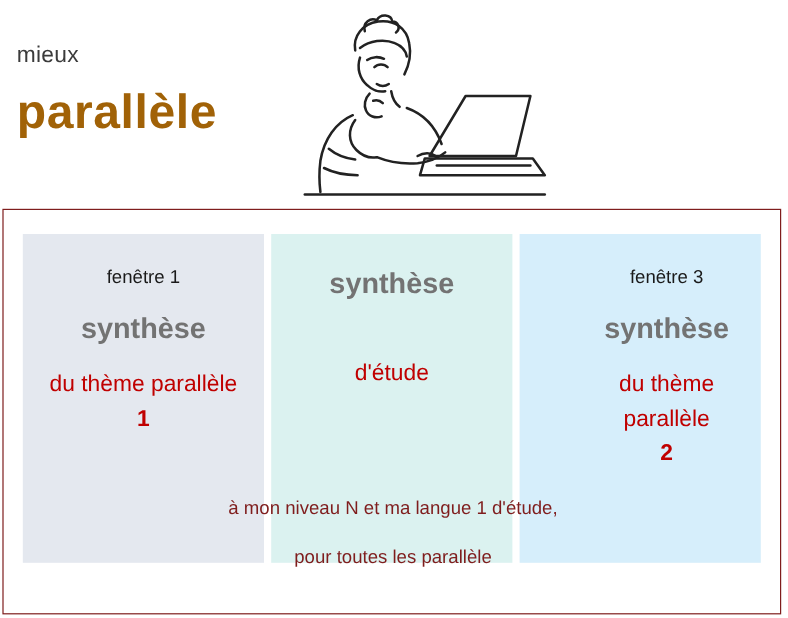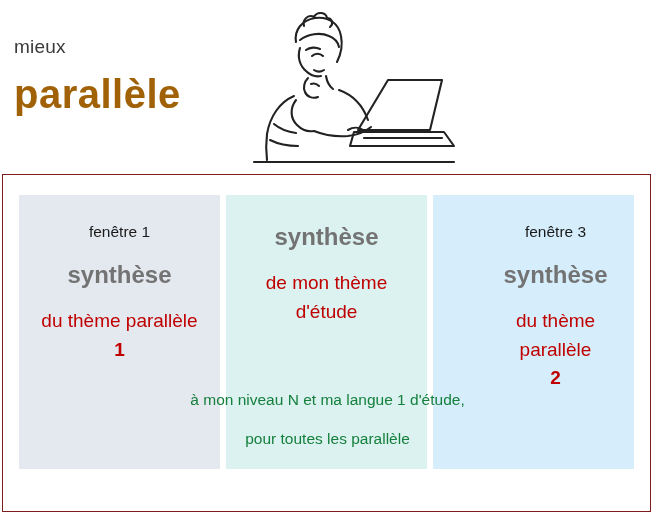--- a/index.html
+++ b/index.html
@@ -129,22 +129,23 @@
   #footer-lines {
     position: absolute;
     left: 0;
     top: 216px;
     width: 649px;
     text-align: center;
     pointer-events: none;
   }
   .footer-line {
     font-size: 15.5px;
-    color: #15803d;
+    color: #7f1d1d;
     line-height: 1.1;
+    margin-top: 24px;
   }
   #footer-line-1 { margin-bottom: 22px; }
 </style>
 </head>
 <body>
 
 <div id="page">
 
   <div id="header">
 
@@ -207,21 +208,21 @@
         <div class="col-synth">synthèse</div>
         <div class="col-sub">
           <span>du thème parallèle</span><br>
           <b>1</b>
         </div>
       </div>
 
       <div class="col col-2" style="background: rgb(219, 242, 240);">
         <div class="col-synth">synthèse</div>
         <div class="col-sub">
-          <span>de mon thème</span><br>
+          <br>
           <span>d'étude</span>
         </div>
       </div>
 
       <div class="col col-3" style="background: rgb(214, 238, 251);">
         <div class="col-window">fenêtre 3</div>
         <div class="col-synth">synthèse</div>
         <div class="col-sub">
           <span>du thème parallèle</span><br>
           <b>2</b>

